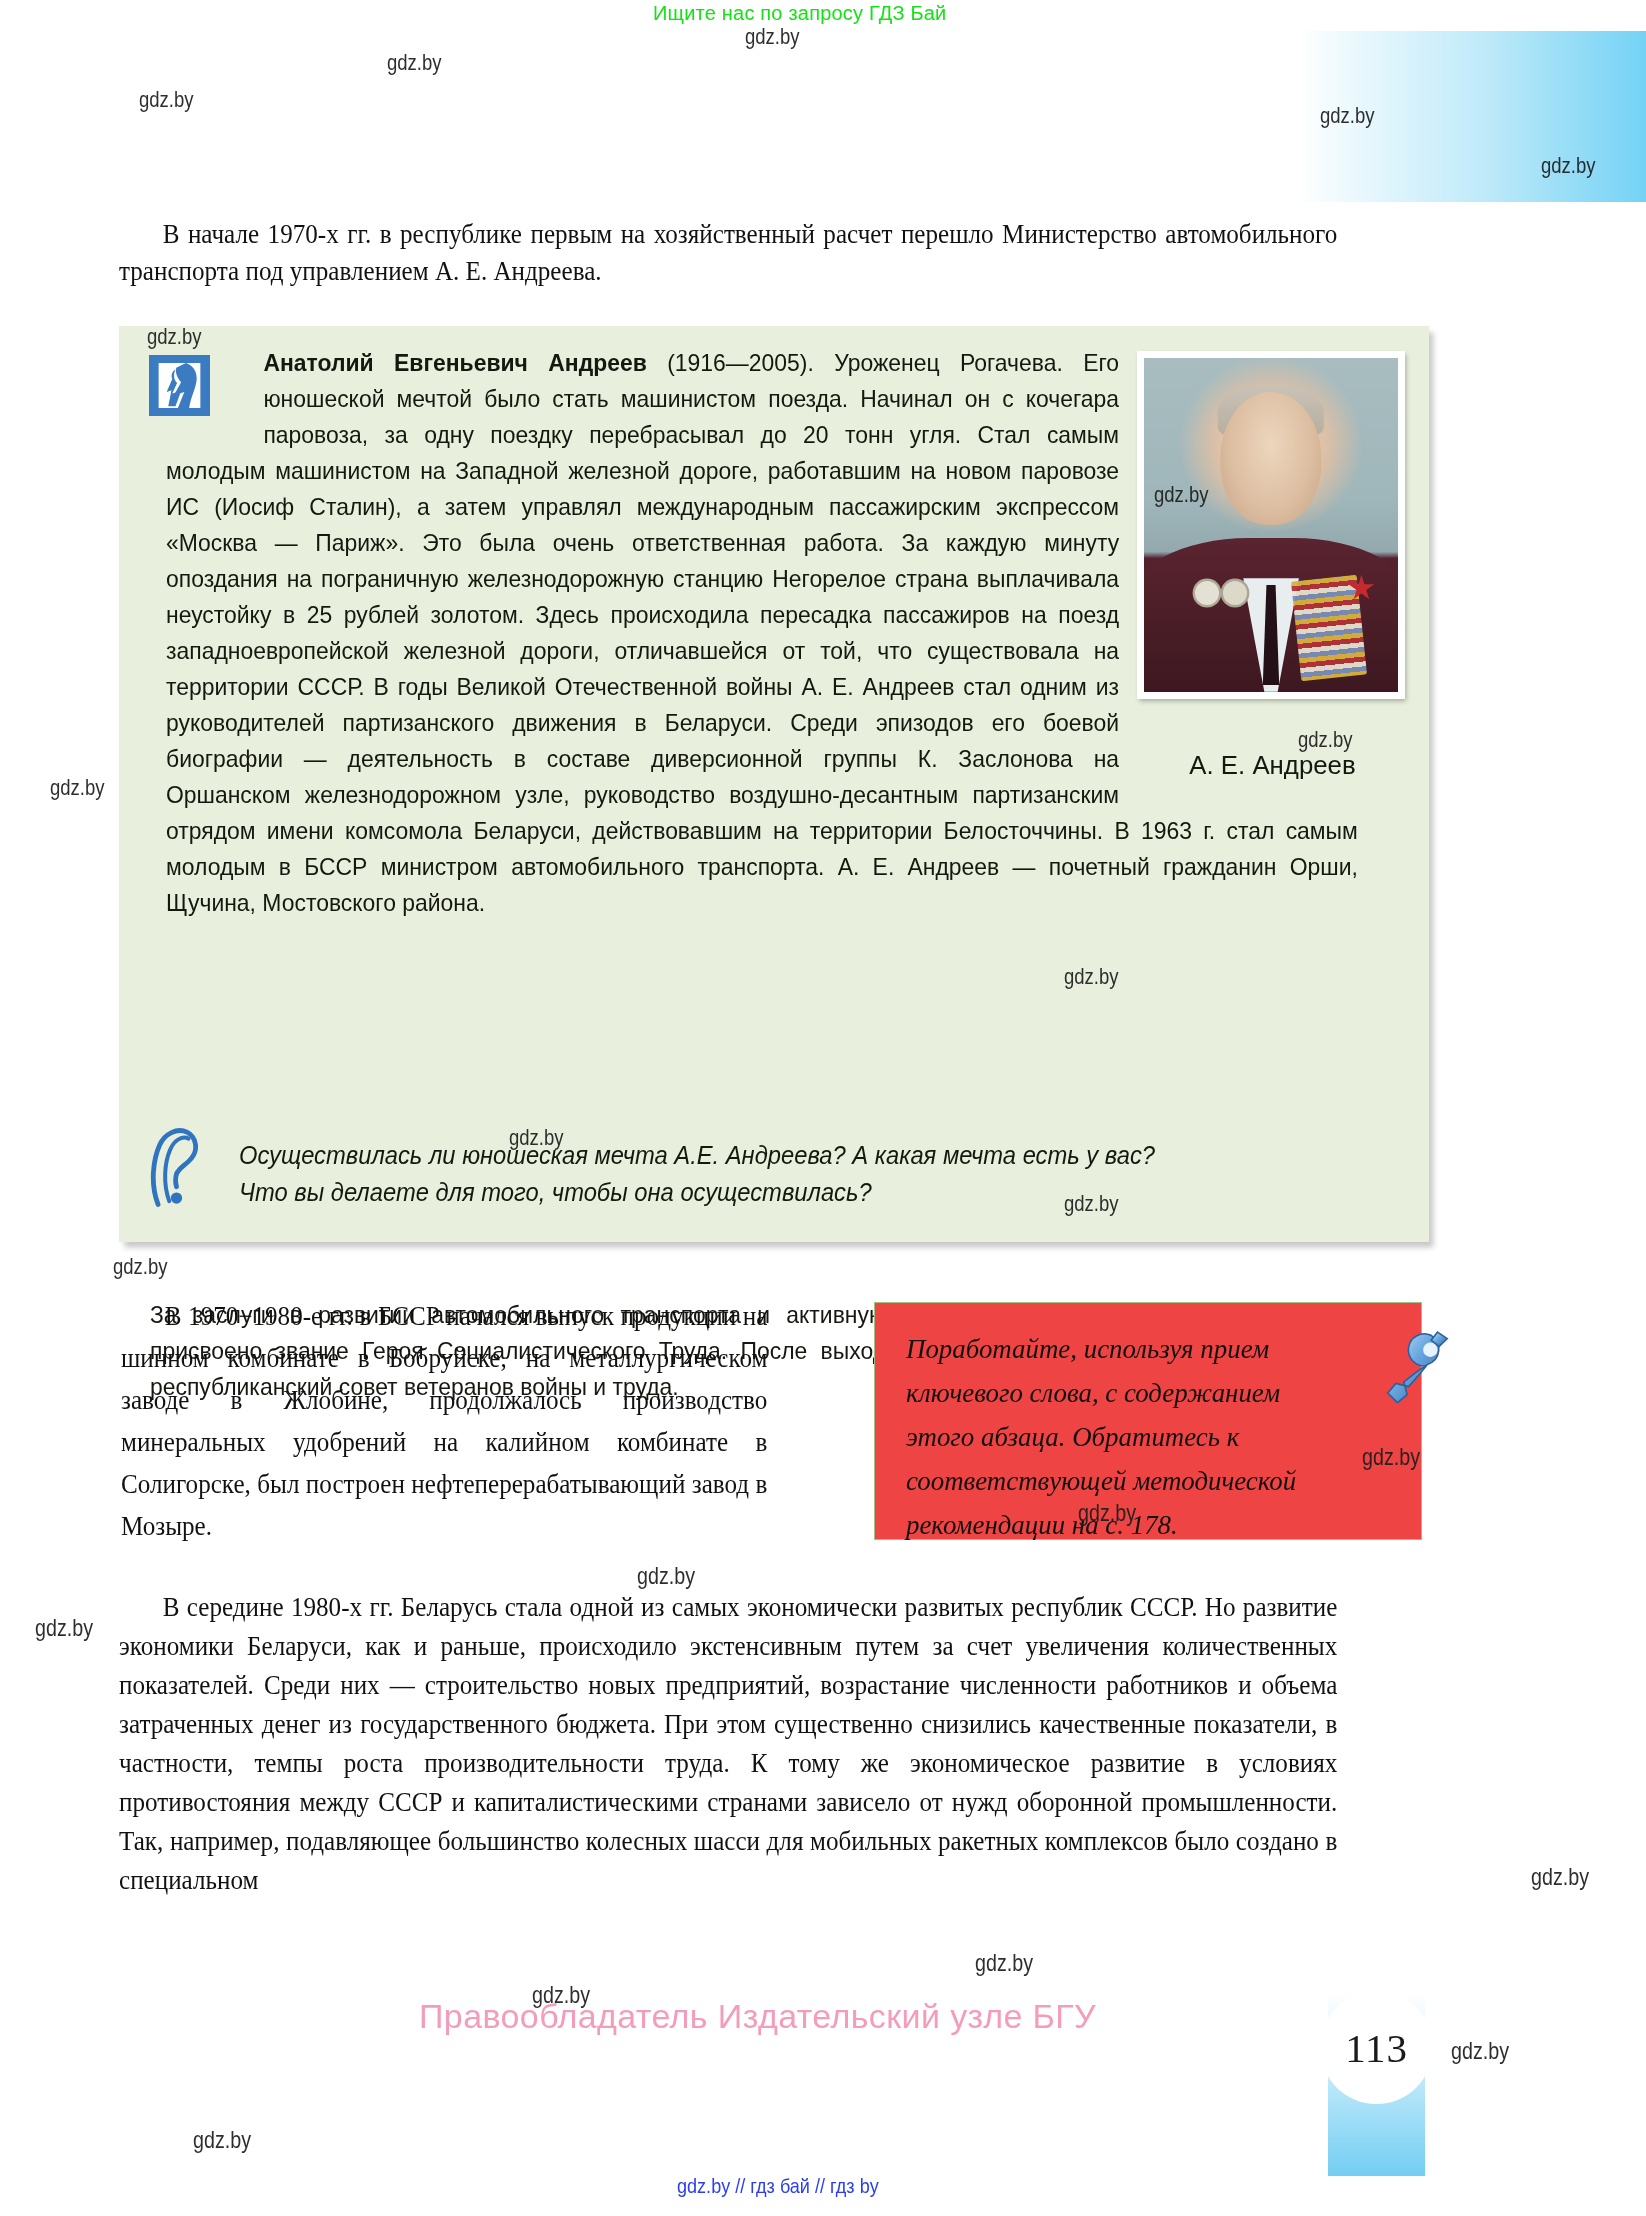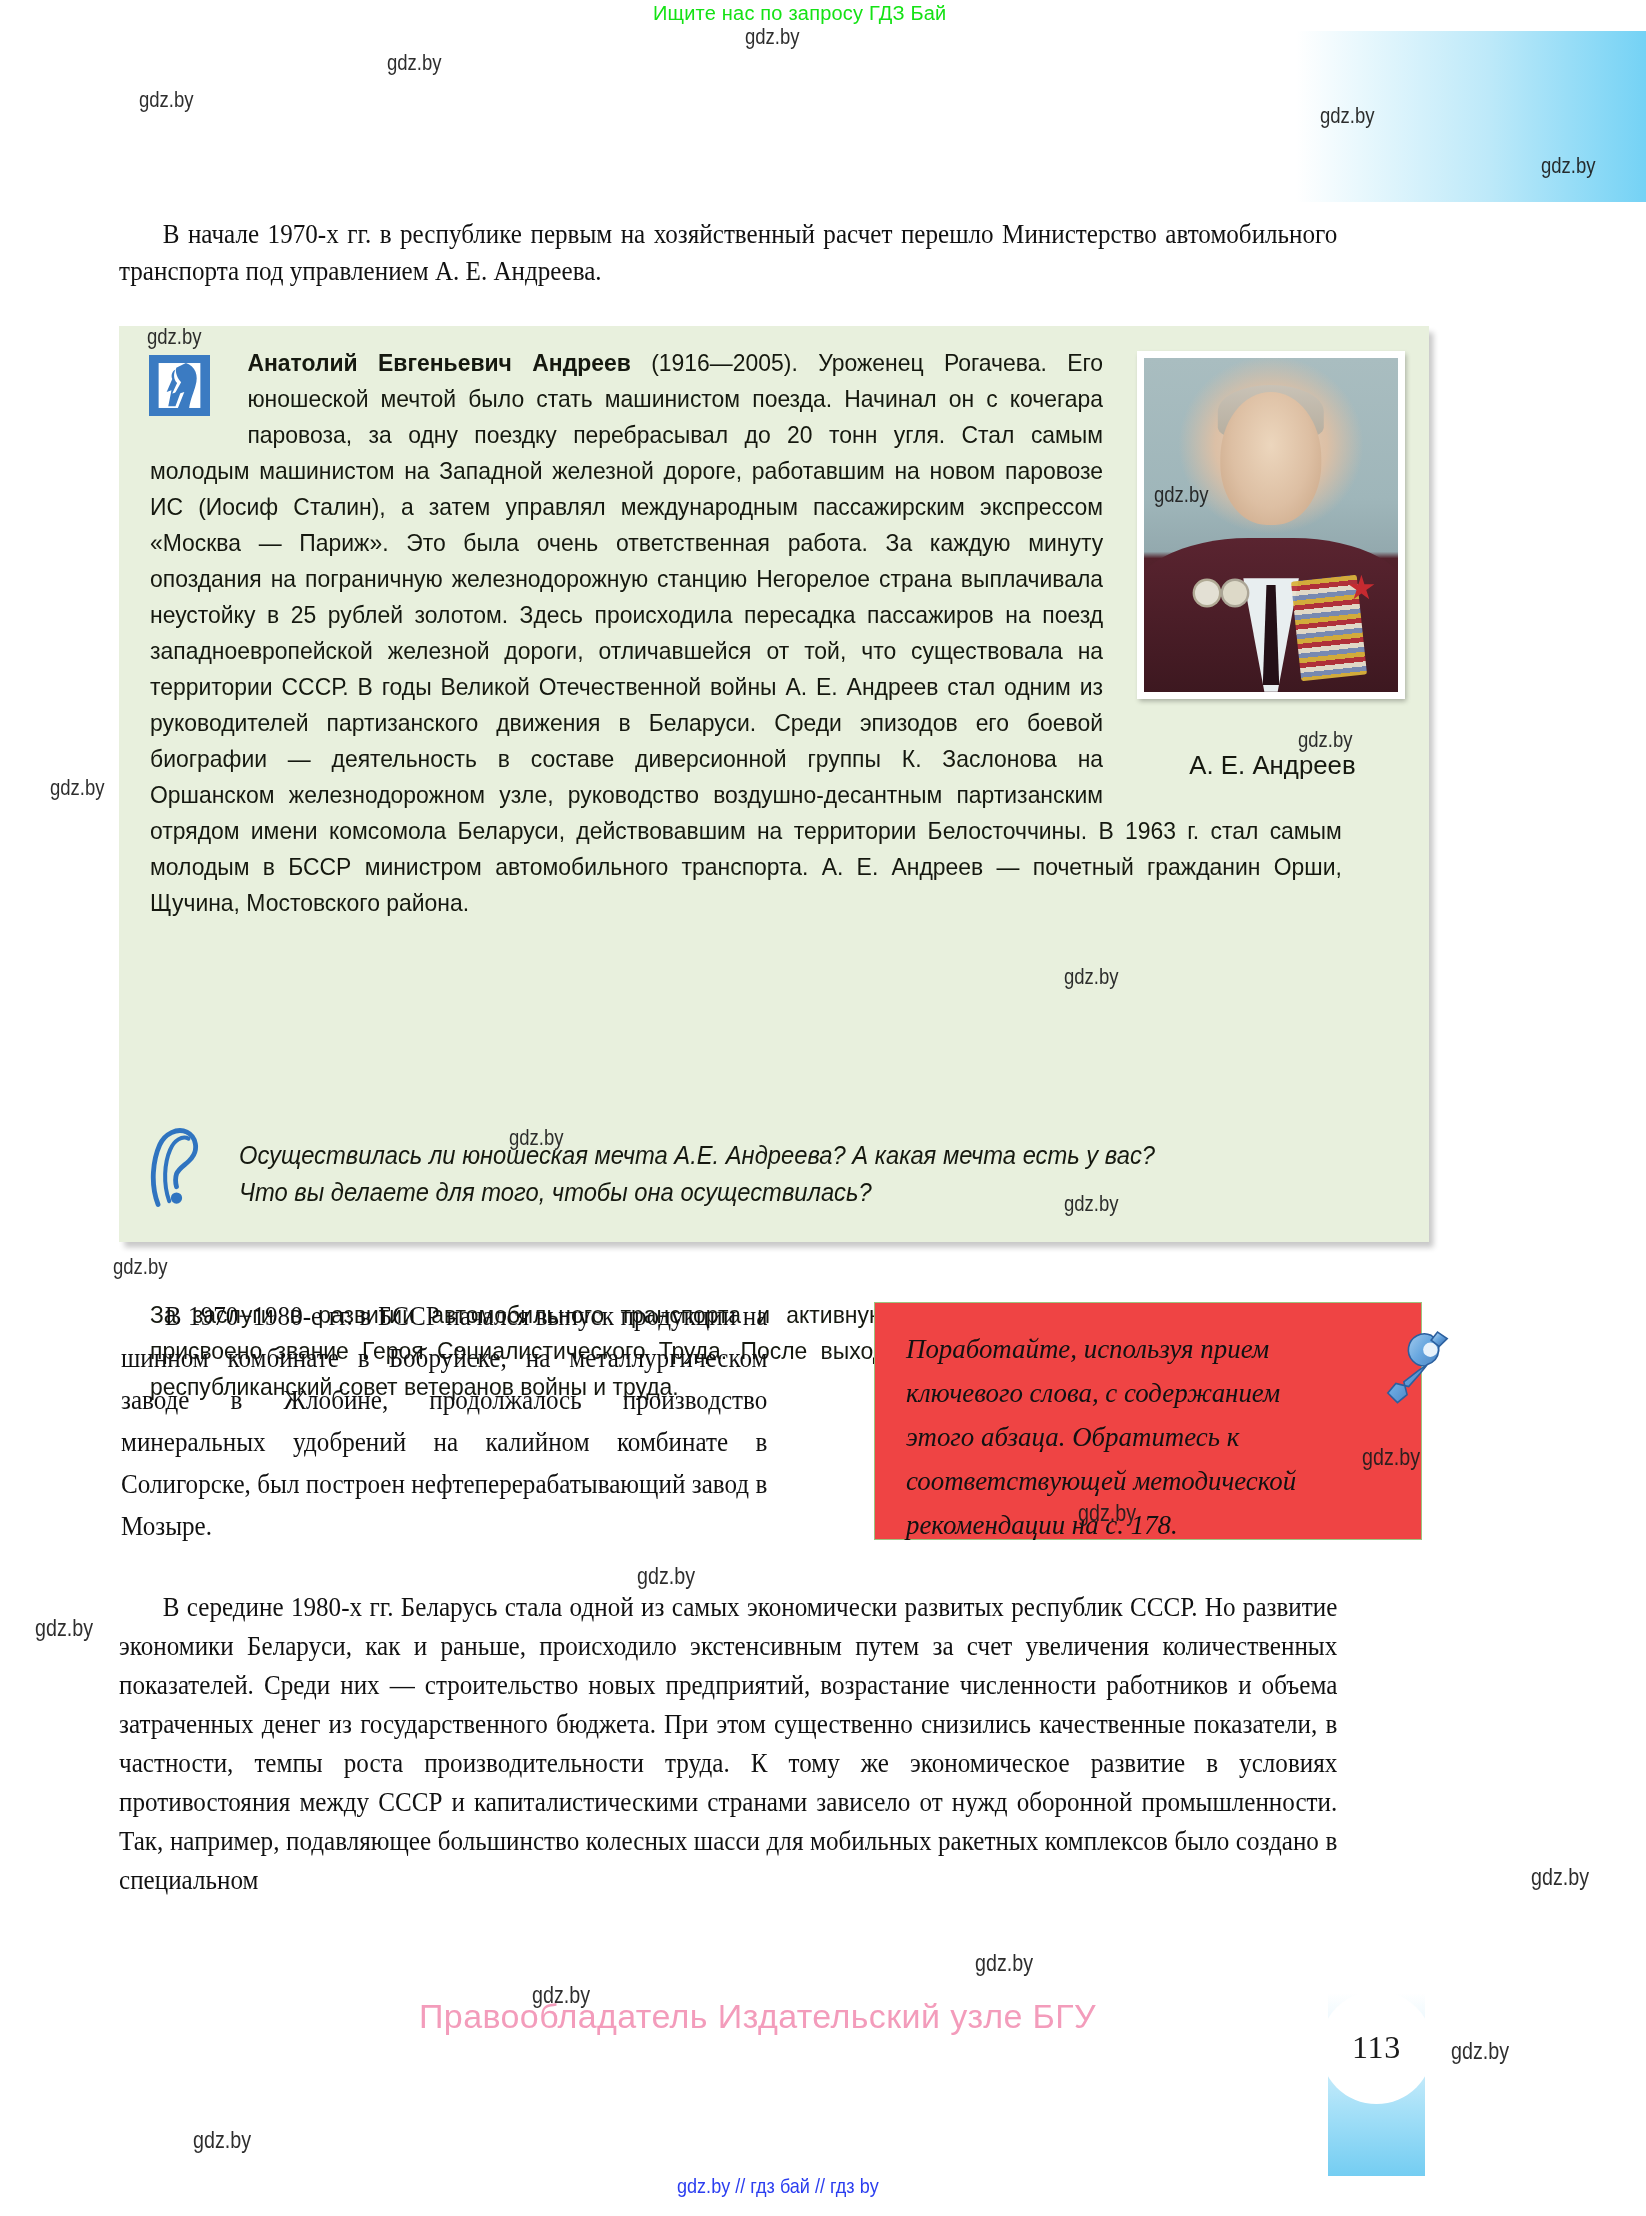--- a/index.html
+++ b/index.html
@@ -21,21 +21,21 @@
   
   .pagenum-strip{
     position:absolute;left:1328px;top:1993px;width:97px;height:183px;
     background:linear-gradient(to bottom,#ffffff 0%,#dff3fc 28%,#a8e1f8 62%,#74cdf2 100%);
   }
   .pagenum-circle{
     position:absolute;left:1320px;top:1991px;width:113px;height:113px;border-radius:50%;
     background:#ffffff;display:flex;align-items:center;justify-content:center;
   }
   .pagenum-circle span{
-    font-family:"Liberation Serif",serif;font-size:32px;color:#1a1a1a;letter-spacing:0.8px;text-align:center;
+    font-family:"Liberation Serif",serif;font-size:41px;color:#1a1a1a;letter-spacing:0.8px;text-align:center;
   }
 
   
   .wm{
     position:absolute;font-family:"Liberation Sans",sans-serif;color:#1c1c1c;
     font-size:21px;white-space:nowrap;transform:scaleX(.82);transform-origin:left center;
     opacity:.92;
   }
   .wm-top-green{
     position:absolute;left:653px;top:1.6px;font-family:"Liberation Sans",sans-serif;
@@ -71,21 +71,21 @@
   .bio-card{
     position:absolute;left:119px;top:326px;width:1310px;height:916px;
     background:#e8f0dd;
     box-shadow:4.8px 5.6px 5.6px rgba(0,0,0,.22);
   }
   .bio-icon{
     position:absolute;left:30px;top:29px;width:61px;height:61px;background:#3b7bc2;
   }
   .bio-icon svg{display:block;}
   .bio-p1-wrap{
-    position:absolute;left:0;top:19.3px;width:1310px;padding:0 31px 0 31px;box-sizing:border-box;
+    position:absolute;left:16px;top:19.3px;width:1310px;padding:0 31px 0 31px;box-sizing:border-box;
   }
   .bio-float-icon{float:left;width:102px;height:84px;shape-outside:inset(0);}
   .bio-float-photo{float:right;width:250px;height:451px;shape-outside:inset(0);}
   .bio-body{
     font-family:"Liberation Sans",sans-serif;font-size:24px;line-height:36px;color:#15180f;
     text-align:justify;text-justify:inter-word;margin:0;
     transform:scaleX(.955);transform-origin:left top;
   }
   .bio-body b{font-weight:bold;}
   .bio-para2{

